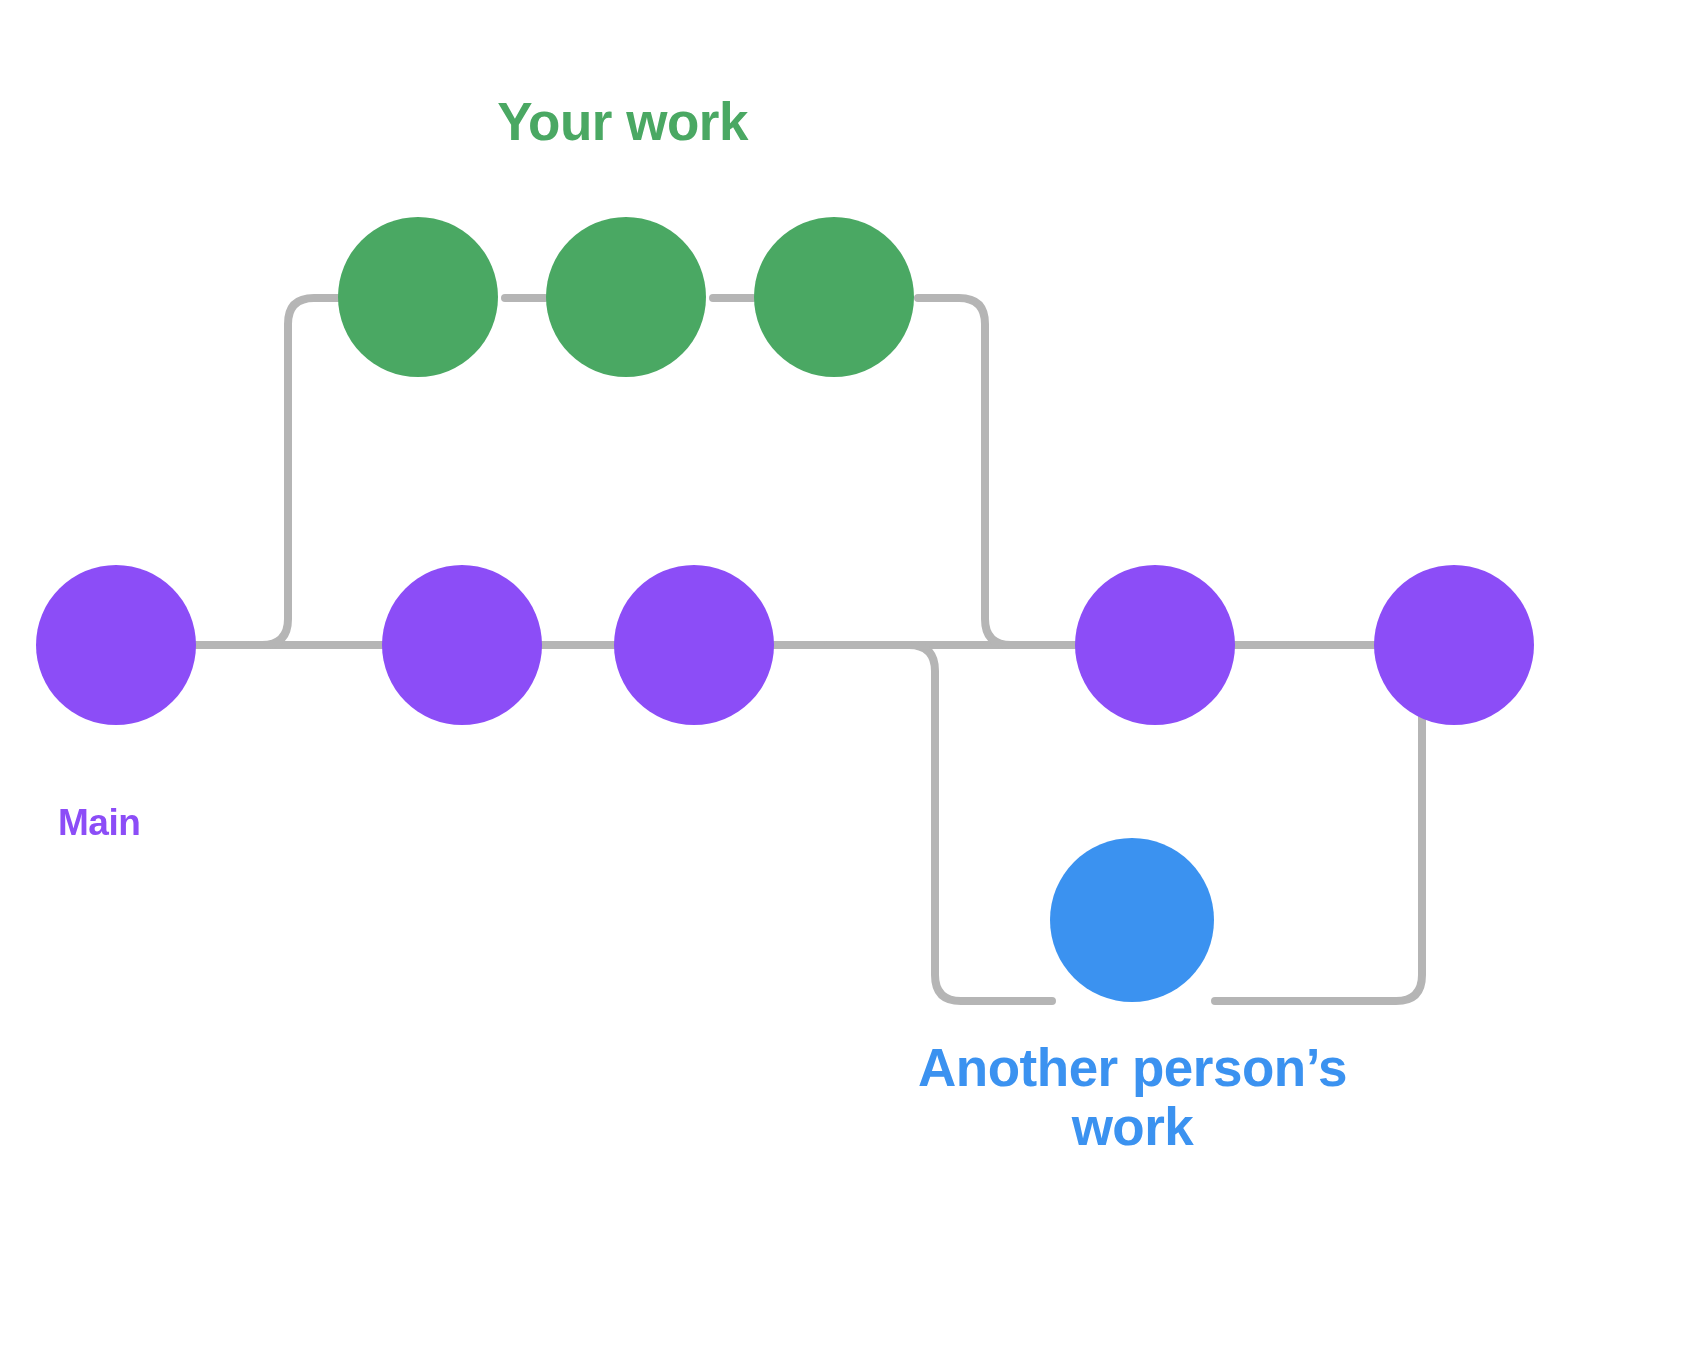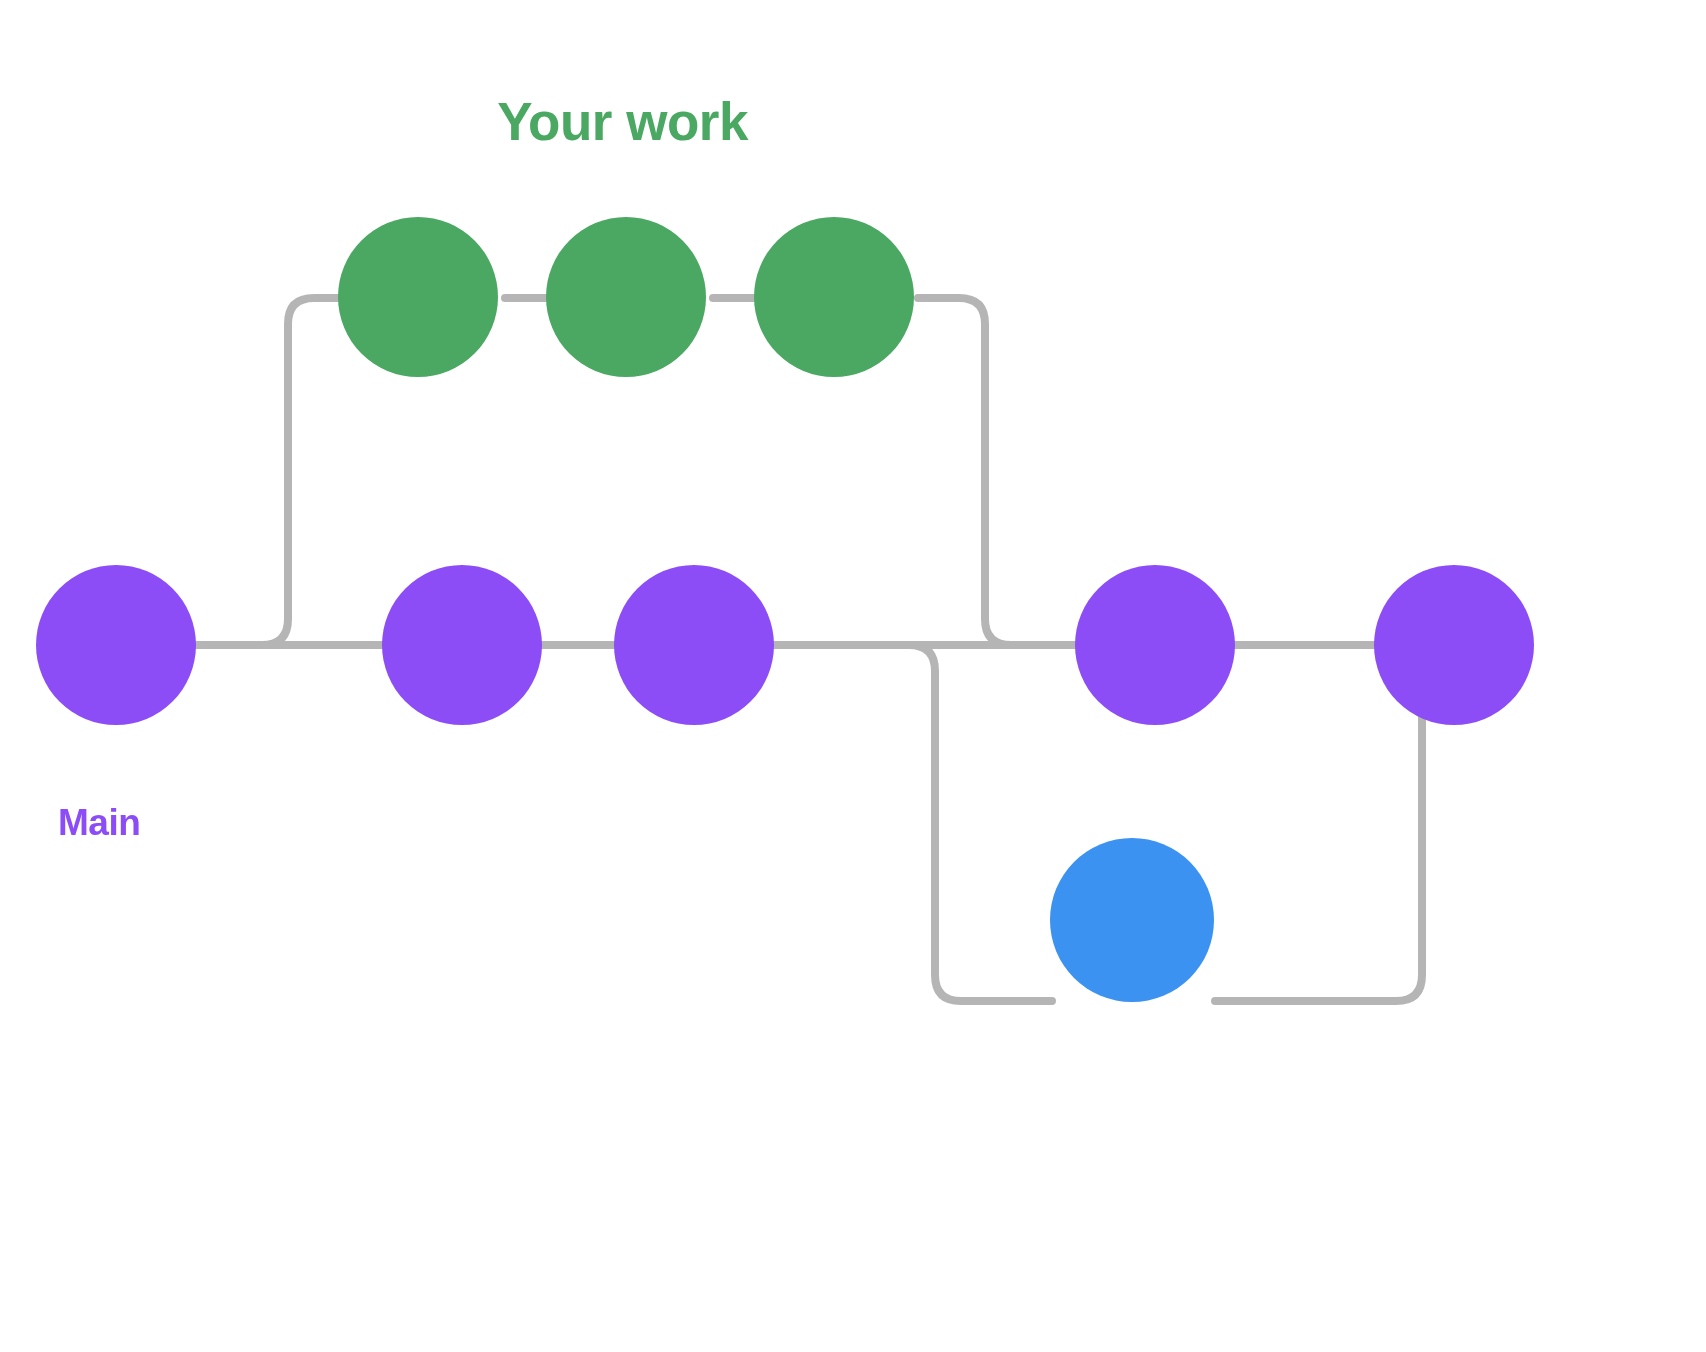--- a/index.html
+++ b/index.html
@@ -102,14 +102,15 @@
       <circle cx="1454" cy="645" r="80" fill="#8c4df7"></circle>
 
       <circle cx="1132" cy="920" r="82" fill="#3b92f0"></circle>
     </g>
   </svg>
 
   <div class="lbl" id="label-your-work">Your work</div>
 
   <div class="lbl" id="label-main">Main</div>
 
+  <div class="lbl" id="label-another"><span>Another person’s</span><br><span>work</span></div>
 
 </div>
 
 </body></html>

